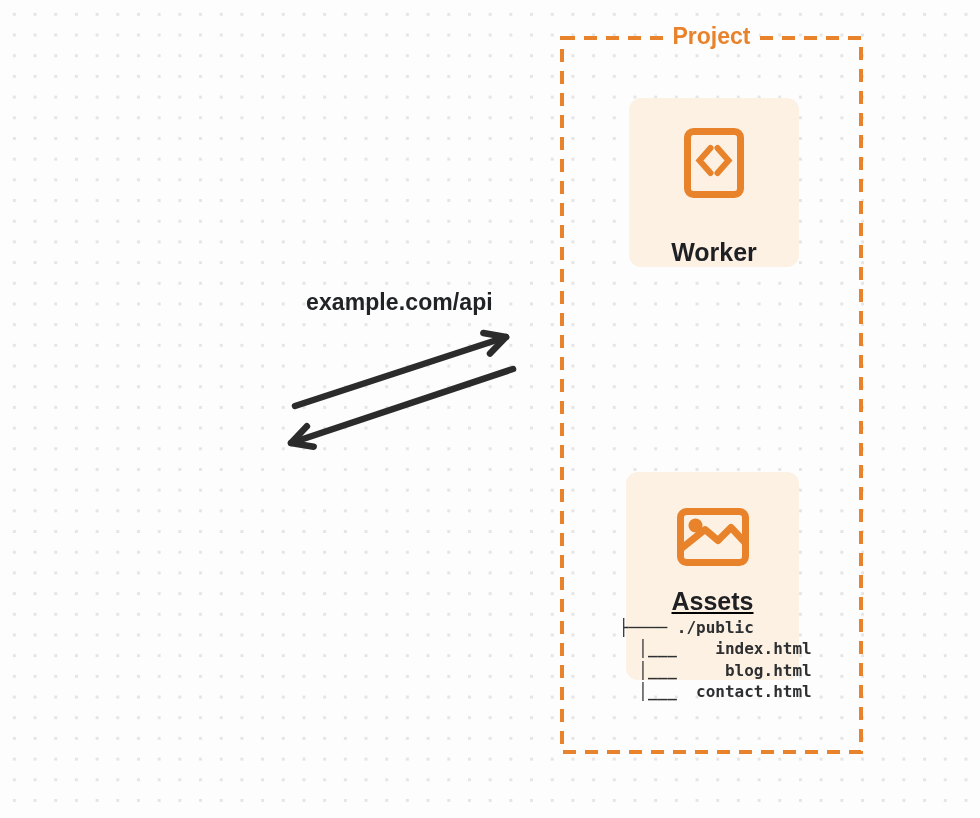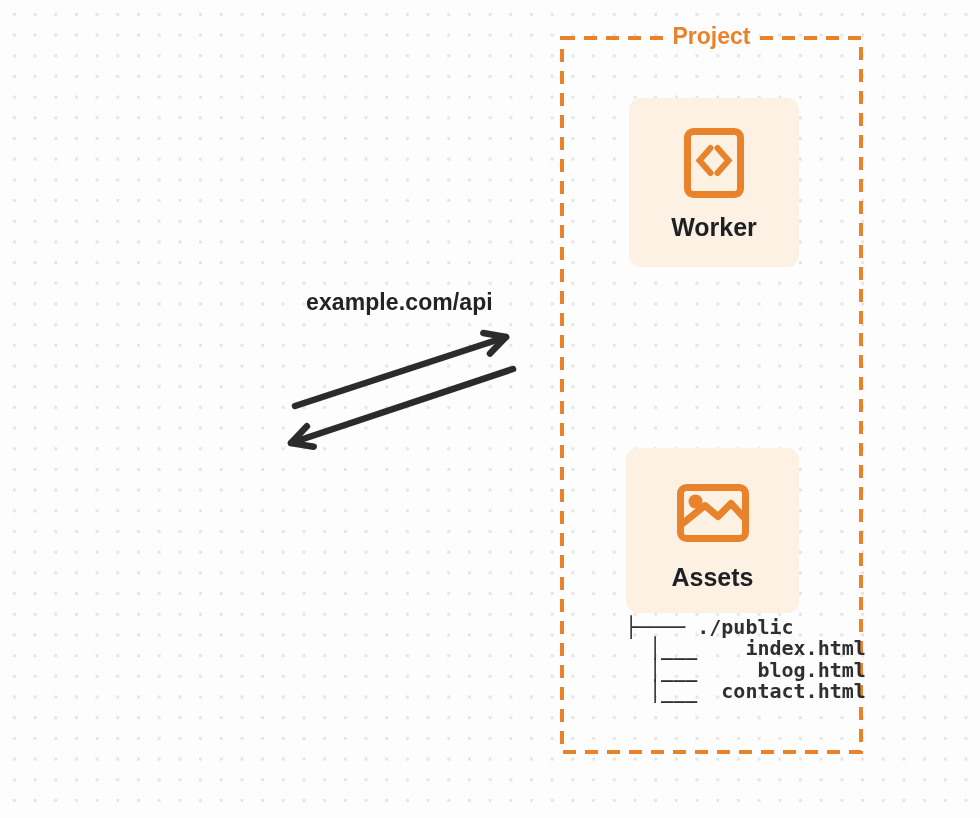--- a/index.html
+++ b/index.html
@@ -81,41 +81,42 @@
     background: #FCF1E3;
     border-radius: 12px;
     display: flex;
     flex-direction: column;
     align-items: center;
   }
   .worker-card {
     left: 69px; top: 62px;
     width: 170px; height: 169px;
     padding-top: 0;
+    justify-content: space-between;
   }
   .worker-card .node-icon { margin-top: 30px; }
   .worker-card .node-label { margin-top: 15px; }
   .assets-card {
-    left: 66px; top: 412px;
-    width: 173px; height: 165px;
+    left: 66px; top: 436px;
+    width: 173px; height: 208px; text-decoration: underline;
   }
   .assets-card .node-icon { margin-top: 36px; }
   .assets-card .node-label { margin-top: 21px; }
   .node-card .node-label {
     font-size: 25px;
     font-weight: 700;
     color: #1F2023;
   }
 
   .file-tree {
     position: absolute;
-    left: 65px; top: 581px;
+    left: 59px; top: 581px;
     margin: 0;
     font-family: "DejaVu Sans Mono", monospace;
-    font-size: 20px;
+    font-size: 16px;
     line-height: 21.3px;
     color: #2E2F31;
     font-weight: 700;
     white-space: pre;
   }
 </style>
 </head>
 <body>
 
 <div class="canvas">

